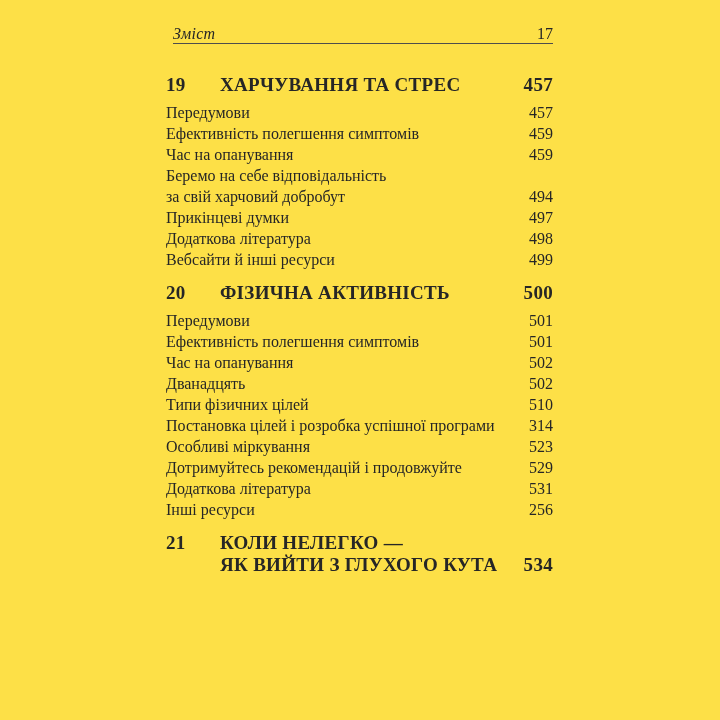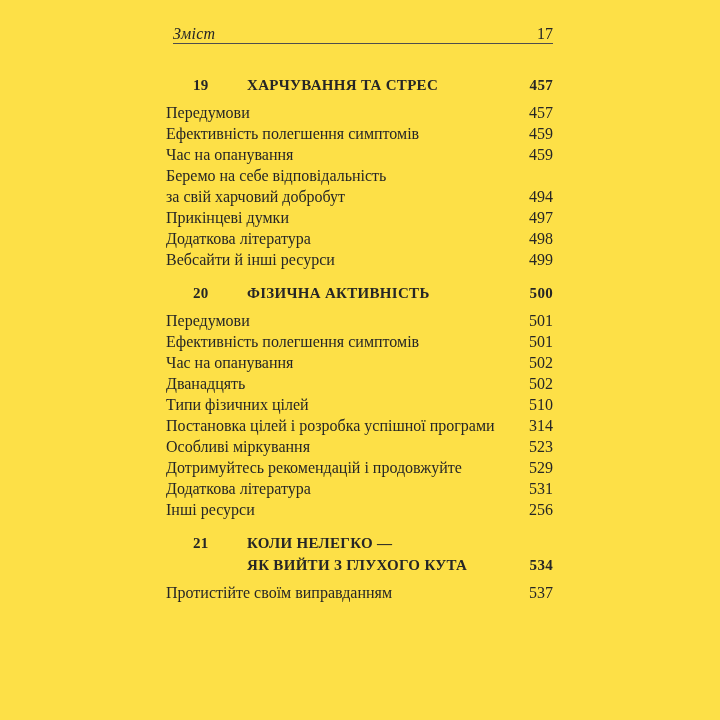--- a/index.html
+++ b/index.html
@@ -48,21 +48,21 @@
   .toc-section { margin-top: 12px; }
   .toc-section:first-child { margin-top: 0; }
   .chapter-heading { margin-bottom: 6px; font-weight: bold; letter-spacing: 0.3px; }
   .row {
     display: flex;
     align-items: baseline;
     line-height: 21px;
     font-size: 16px;
     white-space: nowrap;
   }
-  .heading-row { line-height: 22px; font-size: 15px; margin-left: 27px; }
+  .heading-row { line-height: 22px; font-size: 19px; }
   .chap-num { flex: 0 0 54px; }
   .row-text { flex: 1 1 auto; overflow: hidden; }
   .row-page { flex: 0 0 auto; margin-left: 8px; }
 </style>
 </head>
 <body>
 
 <div class="page">
   <header class="running-head">
     <span class="head-title">Зміст</span>
@@ -164,19 +164,15 @@
           <div class="row heading-row">
             <span class="chap-num">21</span>
             <span class="row-text">КОЛИ НЕЛЕГКО —</span>
           </div>
           <div class="row heading-row">
             <span class="chap-num"></span>
             <span class="row-text">ЯК ВИЙТИ З ГЛУХОГО КУТА</span>
             <span class="row-page">534</span>
           </div>
         </div>
-        <div class="row entry-row">
-          <span class="row-text">Протистійте своїм виправданням</span>
-          <span class="row-page">537</span>
-        </div>
       </section>
     </main>
 </div>
 
 </body></html>

